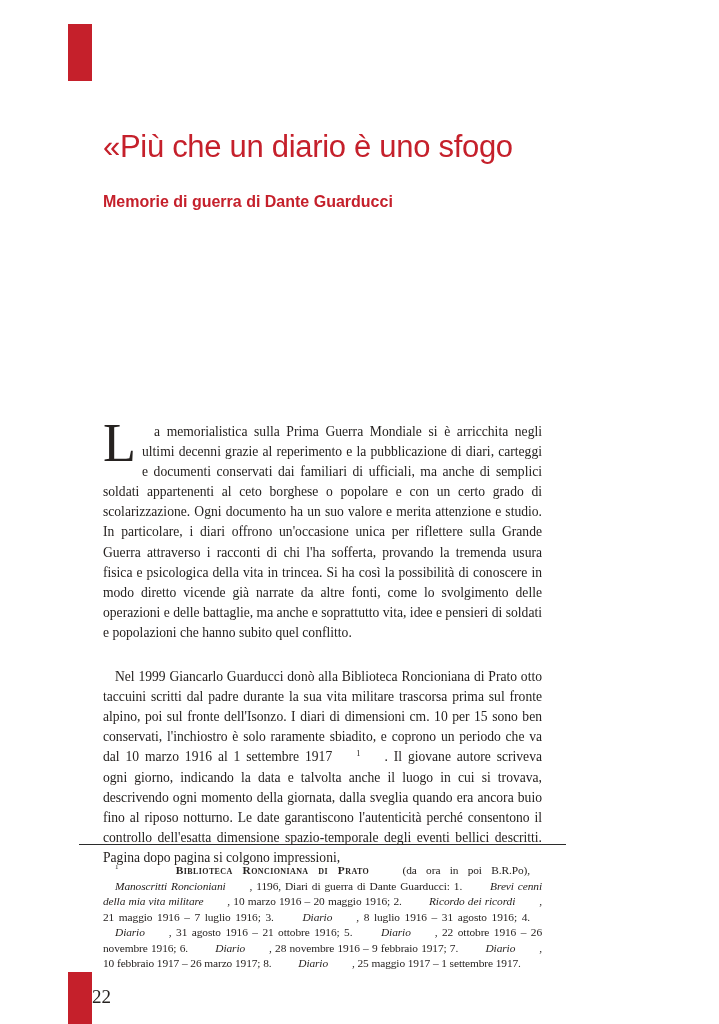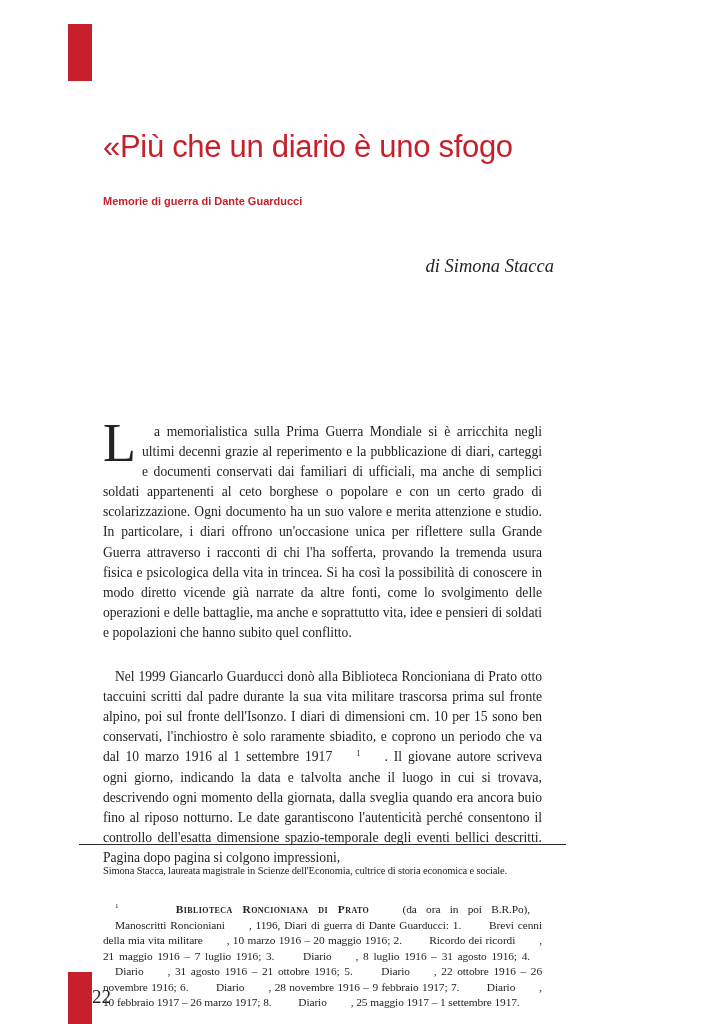--- a/index.html
+++ b/index.html
@@ -14,21 +14,21 @@
   .mark-bottom-left { left:44px; top:948px; width:2px; height:76px; }
   .mark-bottom-right { left:703px; top:987px; width:2px; height:37px; }
 
   .header { position:absolute; left:55px; top:80px; width:492px; }
   .title-line {
     font-family:"Liberation Sans", sans-serif; font-weight:400;
     font-size:31px; line-height:37px; letter-spacing:-0.3px; color:#c5202b;
   }
   .subtitle {
     font-family:"Liberation Sans", sans-serif; font-weight:700;
-    font-size:11px; line-height:19px; color:#c5202b; margin-top:3px;
+    font-size:16px; line-height:19px; color:#c5202b; margin-top:3px;
   }
   .byline {
     position:absolute; left:55px; top:218px; width:487px;
     text-align:right; font-style:italic; font-size:18.5px; line-height:24px;
   }
   .body-text {
     position:absolute; left:55px; top:374px; width:487px;
     text-align:justify; font-size:13.6px; line-height:20.1px;
     hyphens:auto;
   }
@@ -36,48 +36,46 @@
   .dropcap {
     float:left; font-size:54px; line-height:40px; padding:1px 6px 0 0;
   }
   .footnotes {
     position:absolute; left:55px; top:820px; width:487px;
     border-top:1px solid #2b2b2b; padding-top:6px;
     text-align:justify; font-size:11.4px; line-height:15.5px;
     letter-spacing:-0.1px;
   }
   .bio { font-size:10.5px; line-height:15px; letter-spacing:-0.15px; }
-  .seg-italic { }
+  .seg-italic { font-style:italic; }
   .seg-smallcaps { font-variant:small-caps; letter-spacing:0.4px;font-weight:bold; }
   .seg-sup { vertical-align:super; font-size:0.62em; line-height:0; }
   .page-number {
     position:absolute; left:56px; top:952px; font-size:19px; line-height:17px;
   }
 </style>
 </head>
 <body>
 
 <div class="page">
 
   <div class="crop-mark mark-top-left"></div>
 
   <div class="header">
     <div class="title-line">«Più che un diario è uno sfogo</div>
     <div class="subtitle">Memorie di guerra di Dante Guarducci</div>
   </div>
 
-  <div class="byline">di Simona Stacca</div>
 
   <div class="body-text">
     <p><span class="dropcap">L</span><span>a memorialistica sulla Prima Guerra Mondiale si è arricchita negli ultimi decenni grazie al reperimento e la pubblicazione di diari, carteggi e documenti conservati dai familiari di ufficiali, ma anche di semplici soldati appartenenti al ceto borghese o popolare e con un certo grado di scolarizzazione. Ogni documento ha un suo valore e merita attenzione e studio. In particolare, i diari offrono un'occasione unica per riflettere sulla Grande Guerra attraverso i racconti di chi l'ha sofferta, provando la tremenda usura fisica e psicologica della vita in trincea. Si ha così la possibilità di conoscere in modo diretto vicende già narrate da altre fonti, come lo svolgimento delle operazioni e delle battaglie, ma anche e soprattutto vita, idee e pensieri di soldati e popolazioni che hanno subito quel conflitto.</span></p>
     <p><span>Nel 1999 Giancarlo Guarducci donò alla Biblioteca Roncioniana di Prato otto taccuini scritti dal padre durante la sua vita militare trascorsa prima sul fronte alpino, poi sul fronte dell'Isonzo. I diari di dimensioni cm. 10 per 15 sono ben conservati, l'inchiostro è solo raramente sbiadito, e coprono un periodo che va dal 10 marzo 1916 al 1 settembre 1917</span><span class="seg-sup">1</span><span>. Il giovane autore scriveva ogni giorno, indicando la data e talvolta anche il luogo in cui si trovava, descrivendo ogni momento della giornata, dalla sveglia quando era ancora buio fino al riposo notturno. Le date garantiscono l'autenticità perché consentono il controllo dell'esatta dimensione spazio-temporale degli eventi bellici descritti. Pagina dopo pagina si colgono impressioni,</span></p>
   </div>
 
   <div class="footnotes">
-    <p class="bio">Simona Stacca, laureata magistrale in Scienze dell'Economia, cultrice di storia economica e sociale.</p>
     <p><span class="seg-sup">1</span><span> </span><span class="seg-smallcaps">Biblioteca Roncioniana di Prato</span><span> (da ora in poi B.R.Po), </span><span class="seg-italic">Manoscritti Roncioniani</span><span>, 1196, Diari di guerra di Dante Guarducci: 1. </span><span class="seg-italic">Brevi cenni della mia vita militare</span><span>, 10 marzo 1916 – 20 maggio 1916; 2. </span><span class="seg-italic">Ricordo dei ricordi</span><span>, 21 maggio 1916 – 7 luglio 1916; 3. </span><span class="seg-italic">Diario</span><span>, 8 luglio 1916 – 31 agosto 1916; 4. </span><span class="seg-italic">Diario</span><span>, 31 agosto 1916 – 21 ottobre 1916; 5. </span><span class="seg-italic">Diario</span><span>, 22 ottobre 1916 – 26 novembre 1916; 6. </span><span class="seg-italic">Diario</span><span>, 28 novembre 1916 – 9 febbraio 1917; 7. </span><span class="seg-italic">Diario</span><span>, 10 febbraio 1917 – 26 marzo 1917; 8. </span><span class="seg-italic">Diario</span><span>, 25 maggio 1917 – 1 settembre 1917.</span></p>
   </div>
 
   <div class="crop-mark mark-bottom-left"></div>
   <div class="page-number">22</div>
   <div class="crop-mark mark-bottom-right"></div>
 
 </div>
 
 </body></html>

